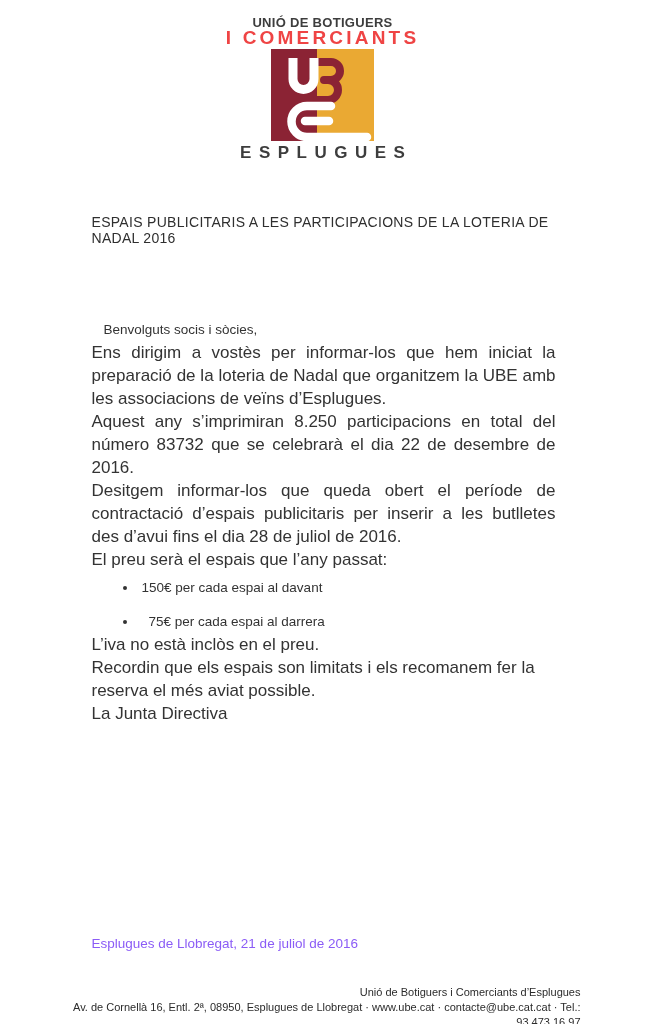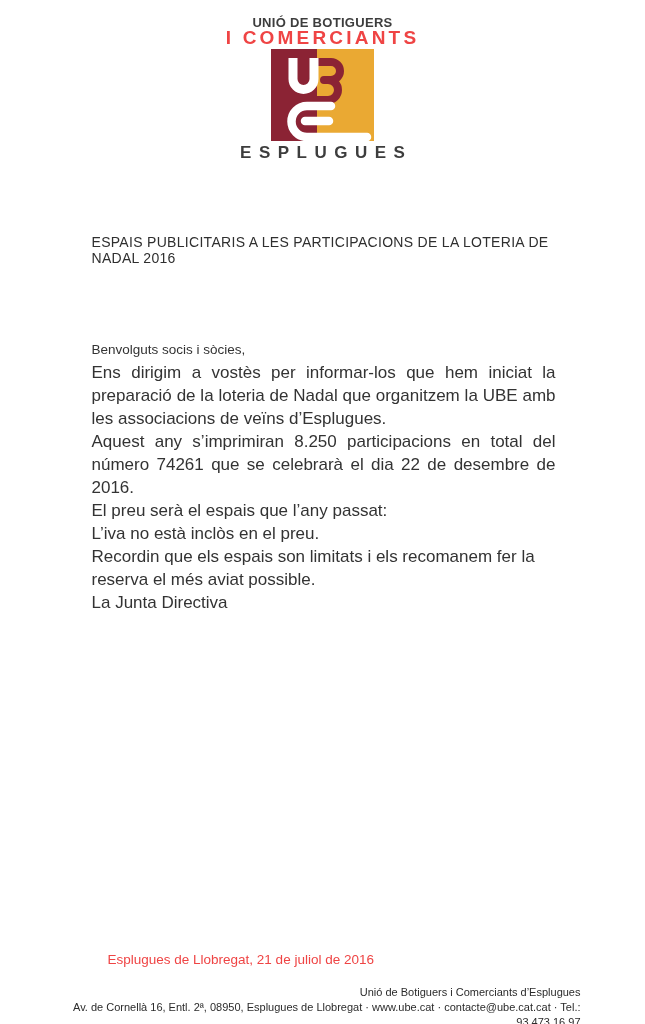--- a/index.html
+++ b/index.html
@@ -25,42 +25,42 @@
     color: #ef4444; line-height: 15px;
   }
   .logo { display: block; margin: 4px auto 0; width: 103px; height: 92px; }
   .city {
     margin-top: 5px; font-size: 17px; font-weight: bold;
     letter-spacing: 7.5px; text-indent: 7.5px; color: #3d3d3d; line-height: 14px;
   }
   
   .content { margin: 0 25px 0 27px; }
   .title {
-    margin: 74px 0 0; font-size: 14px; font-weight: normal;
+    margin: 54px 0 0; font-size: 14px; font-weight: normal;
     letter-spacing: 0.3px; color: #2f2f2f; line-height: 16px;
   }
-  .greeting { margin: 72px 0 0; font-size: 13.5px; line-height: 23px; }
+  .greeting { margin: 72px 12px 0; font-size: 13.5px; line-height: 23px; }
   p.body { font-size: 17px; line-height: 23px; margin: 0; text-align: justify; color: #333333; }
   p.left { text-align: left; }
   .mt-41 { margin-top: 41px; }
   .mt-5  { margin-top: 5px; }
   .mt-4  { margin-top: 4px; }
   .mt-39 { margin-top: 39px; }
   ul.prices {
     margin: 5px 0 0; padding-left: 46px;
     font-size: 13.5px; line-height: 23px; color: #333333;
   }
   ul.prices li { padding-left: 4px; }
   ul.prices li + li { margin-top: 11px; }
   ul.prices li:nth-child(2) span { padding-left: 7px; }
   em { font-style: italic; }
   
   .dateline {
     position: absolute; left: 27px; top: 936px;
-    font-size: 13.5px; color: #ef4444; margin: 16px;
+    font-size: 13.5px; color: #8b5cf6; margin: 0;
   }
   .pagefooter {
     position: absolute; left: 0; right: 0; top: 985px;
     text-align: right; font-size: 11px; line-height: 15px; color: #2b2b2b;
   }
 </style>
 </head>
 <body>
 
 <div class="page">
@@ -78,24 +78,29 @@
     </svg>
     <div class="city">ESPLUGUES</div>
   </header>
 
   <main class="content">
     <h1 class="title">ESPAIS PUBLICITARIS A LES PARTICIPACIONS DE LA LOTERIA DE NADAL 2016</h1>
 
     <p class="greeting">Benvolguts socis i sòcies,</p>
 
     <p class="body mt-41">Ens dirigim a vostès per informar-los que hem iniciat la preparació de la loteria de Nadal que organitzem la UBE amb les associacions de veïns d’Esplugues.</p>
-    <p class="body mt-5">Aquest any s’imprimiran 8.250 participacions en total del número 74261 que se celebrarà el dia 22 de desembre de 2016.</p>
+    <p class="body mt-5">Aquest any s’imprimiran 8.250 participacions en total del número 83732 que se celebrarà el dia 22 de desembre de 2016.</p>
+    <p class="body mt-4">Desitgem informar-los que queda obert el període de contractació d’espais publicitaris per inserir a les butlletes des d’avui fins el dia 28 de juliol de 2016.</p>
 
     <p class="body left mt-4">El preu serà el espais que l’any passat:</p>
 
+    <ul class="prices">
+        <li><span>150€ per cada espai al davant</span></li>
+        <li><span>75€ per cada espai al darrera</span></li>
+      </ul>
 
     <p class="body left mt-5">L’iva no està inclòs en el preu.</p>
 
 
     <p class="body left mt-4">Recordin que els espais son limitats i els recomanem fer la reserva el més aviat possible.</p>
 
     <p class="body left mt-39">La Junta Directiva</p>
   </main>
 
   <p class="dateline">Esplugues de Llobregat, 21 de juliol de 2016</p>

